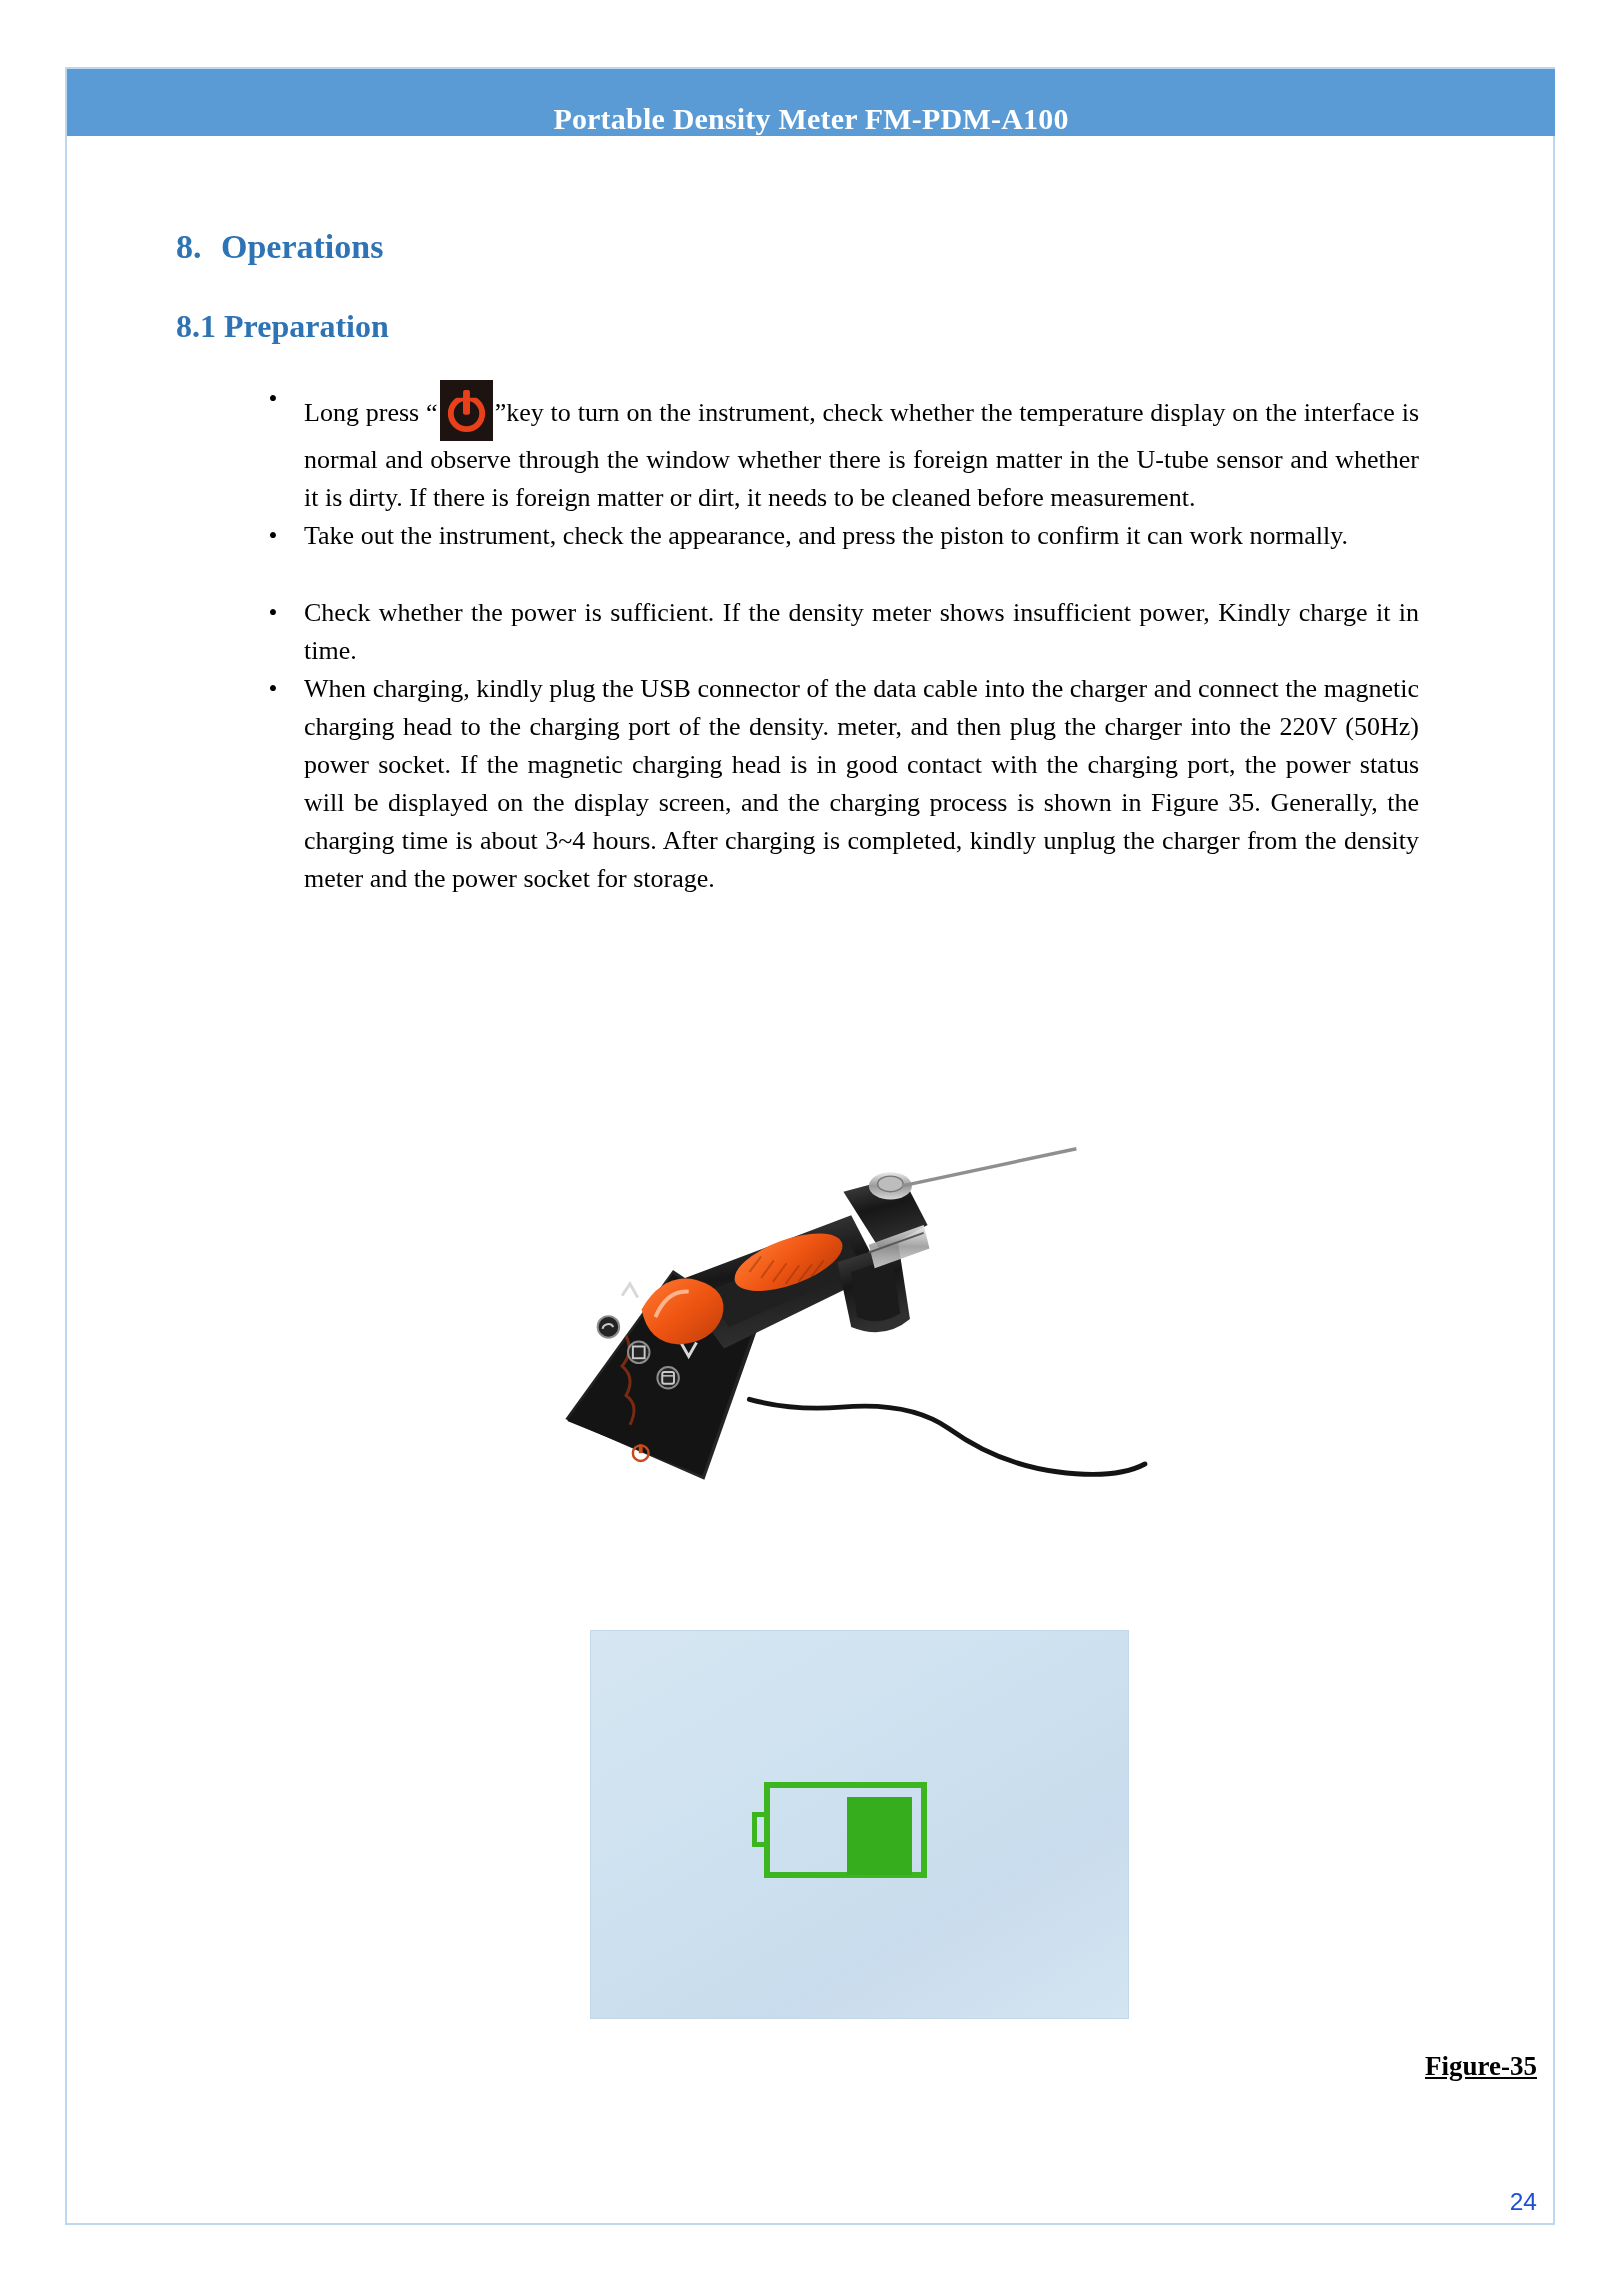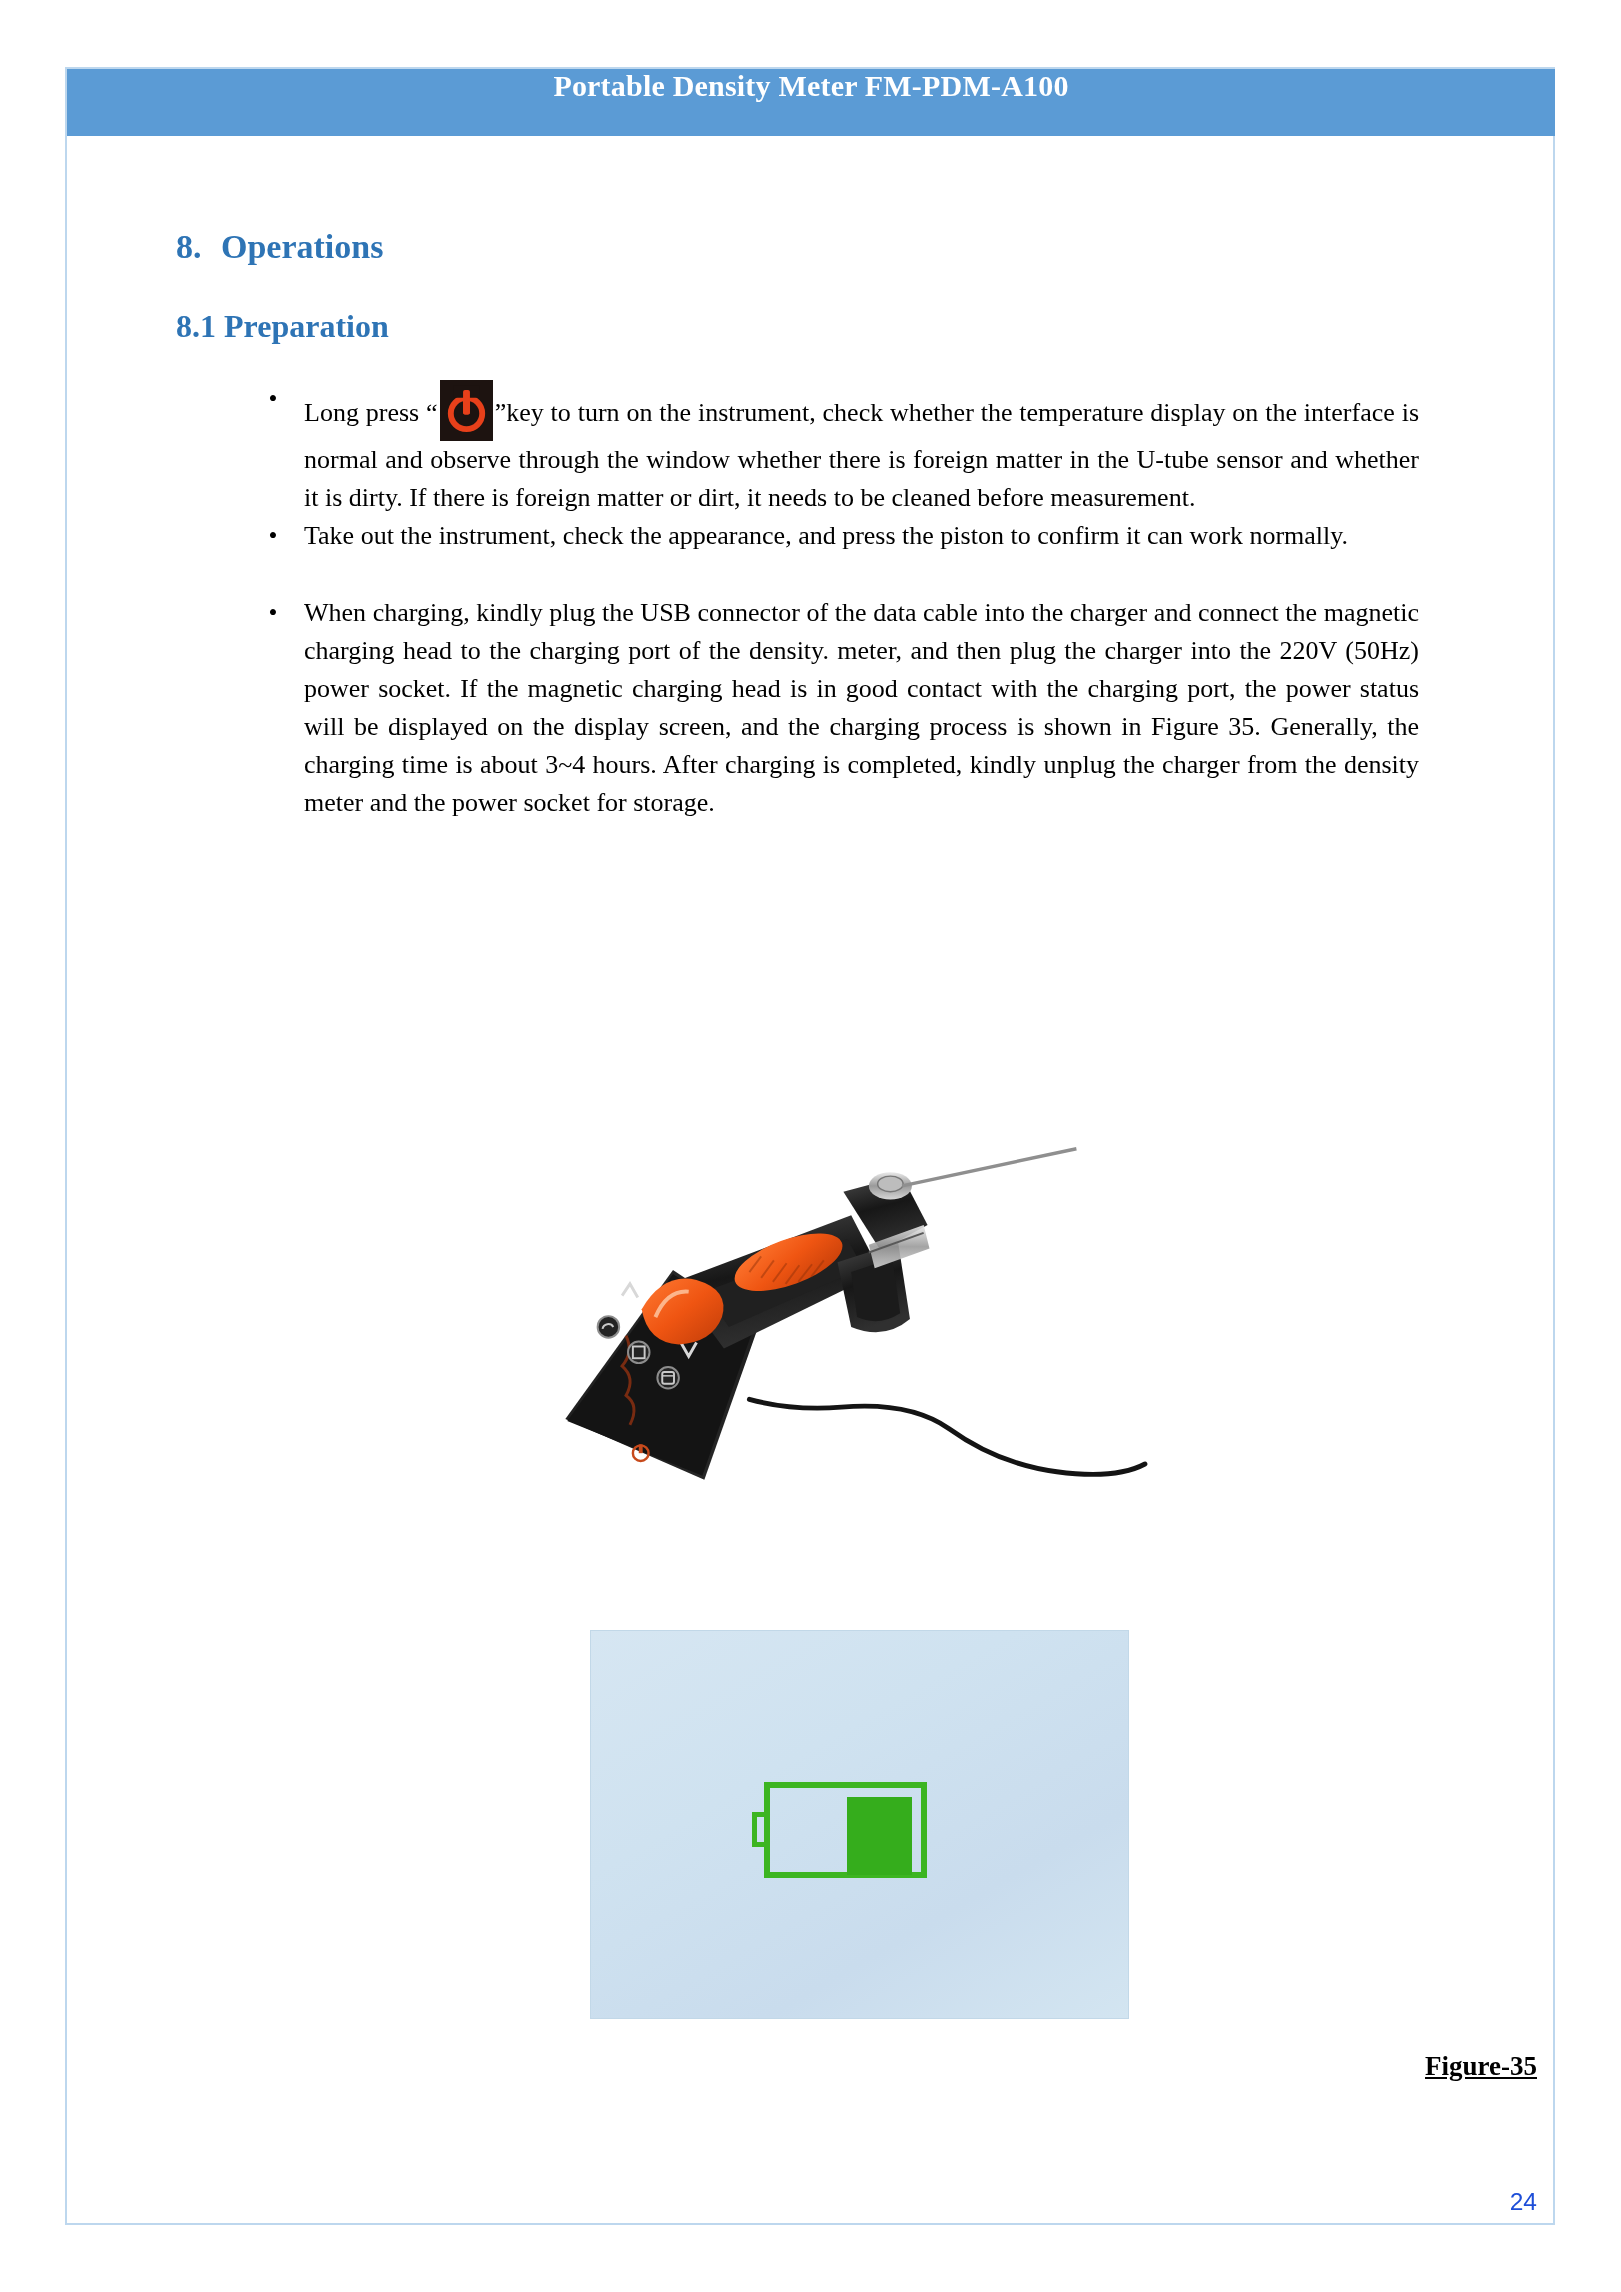--- a/index.html
+++ b/index.html
@@ -29,21 +29,21 @@
 
   
   .header-band {
     position: absolute;
     left: 67px;
     top: 69px;
     width: 1488px;
     height: 67px;
     background: #5b9bd5;
     display: flex;
-    align-items: flex-start;
+    align-items: flex-end;
     justify-content: center;
     box-sizing: border-box;
   }
   .header-title {
     color: #ffffff;
     font-family: "Liberation Serif", serif;
     font-weight: bold;
     font-size: 30px;
     letter-spacing: 0.2px;
     white-space: nowrap;
@@ -238,20 +238,23 @@
             <rect x="23.5" y="10" width="7" height="25" rx="2" fill="#e8401a"></rect>
             <rect x="14" y="6" width="26" height="12" fill="#1d1310"></rect>
             <rect x="23.5" y="10" width="7" height="25" rx="2" fill="#e8401a"></rect>
           </svg></span><span>”key to turn on the instrument, check whether the temperature display on the interface is normal and observe through the window whether there is foreign matter in the U-tube sensor and whether it is dirty. If there is foreign matter or dirt, it needs to be cleaned before measurement.</span>
     </div>
 
     <div class="bullet-item b1">
       <span>Take out the instrument, check the appearance, and press the piston to confirm it can work normally.</span>
     </div>
 
+    <div class="bullet-item b3">
+      <span>Check whether the power is sufficient. If the density meter shows insufficient power, Kindly charge it in time.</span>
+    </div>
 
     <div class="bullet-item b4">
       <span>When charging, kindly plug the USB connector of the data cable into the charger and connect the magnetic charging head to the charging port of the density. meter, and then plug the charger into the 220V (50Hz) power socket. If the magnetic charging head is in good contact with the charging port, the power status will be displayed on the display screen, and the charging process is shown in </span><b>Figure 35</b><span>. Generally, the charging time is about 3~4 hours. After charging is completed, kindly unplug the charger from the density meter and the power socket for storage.</span>
     </div>
 
   </div>
 
   <div class="device-figure">
     <svg width="608" height="421" viewBox="0 0 620 430">
       <defs>

